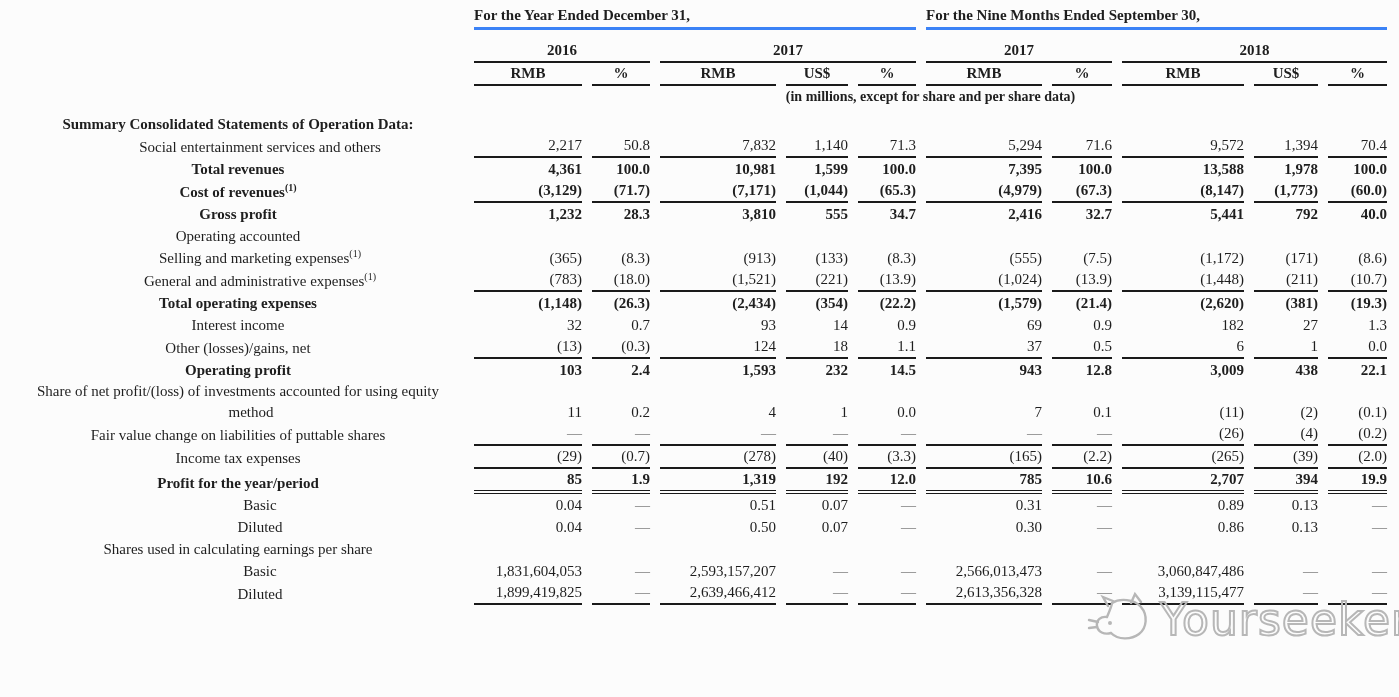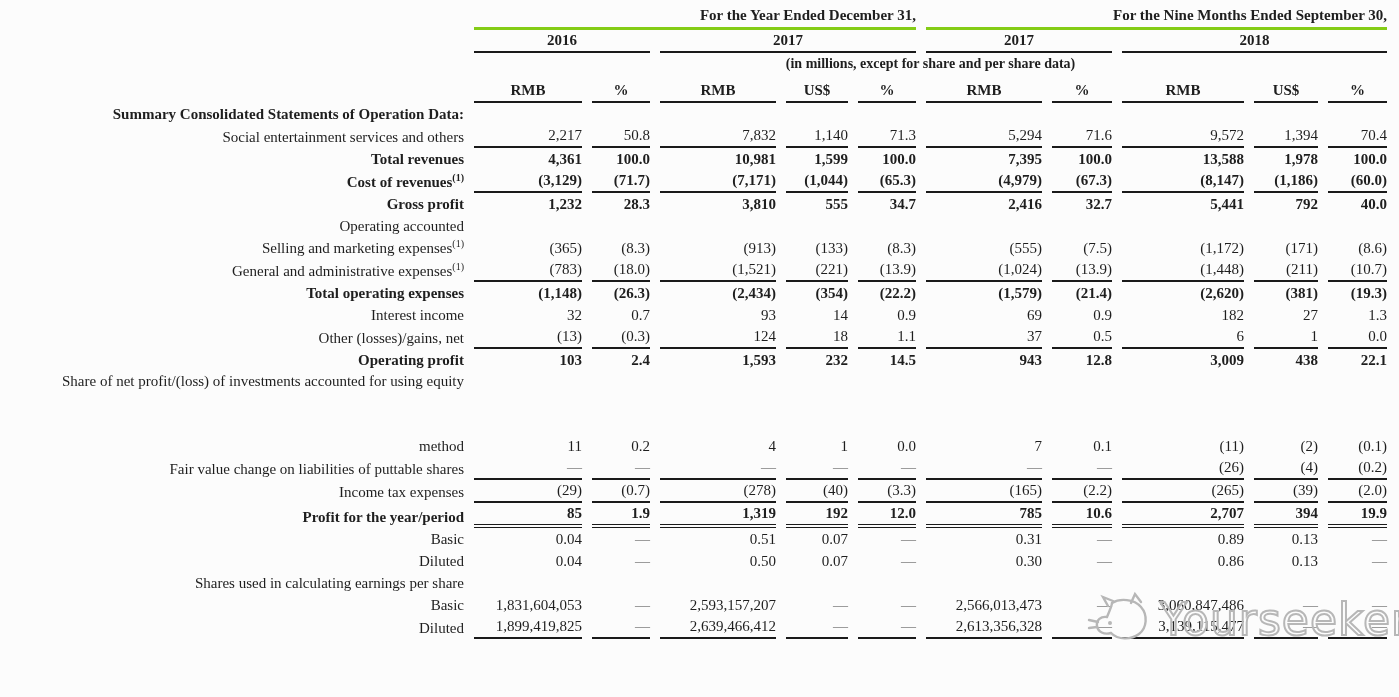--- a/index.html
+++ b/index.html
@@ -14,28 +14,28 @@
   }
   table {
     border-collapse: separate;
     border-spacing: 10px 0;
     table-layout: fixed;
     width: 1395px;
     margin: 4px 0 0 2px;
   }
   td, th { padding: 0; vertical-align: bottom; font-size: 15px; line-height: 21px; font-weight: normal; }
   
-  .grp  { font-weight: bold; text-align: right; border-bottom: 3px solid #84cc16; height: 26px; padding-bottom: 1px; white-space: nowrap; }
-  .yr   { font-weight: bold; text-align: center; border-bottom: 2px solid #1a1a1a; height: 23px; }
+  .grp  { font-weight: bold; text-align: left; border-bottom: 3px solid #3b82f6; height: 26px; padding-bottom: 1px; white-space: nowrap; }
+  .yr   { font-weight: bold; text-align: center; border-bottom: 2px solid #1a1a1a; height: 33px; }
   .cur  { font-weight: bold; text-align: center; border-bottom: 2px solid #1a1a1a; height: 21px; }
   .note { font-weight: bold; text-align: center; font-size: 14px; height: 27px; padding-bottom: 6px; }
   
-  .lbl  { text-align: right; height: 22px; }
+  .lbl  { text-align: center; height: 22px; }
   .l1   { white-space: nowrap; }
-  .l2   { padding-left: 26px; margin-top: 44px; }
+  .l2   { padding-left: 26px; }
   .ind1 .l1 { padding-left: 44px; }
   .num  { text-align: right; white-space: nowrap; height: 22px; }
   .b    { font-weight: bold; }
   .ul   { border-bottom: 2px solid #1a1a1a; }
   .ul2  { border-bottom: 4px double #1a1a1a; }
   .dash { color: #7d7d7d; }
   sup   { font-size: 10px; line-height: 0; }
   
   .watermark {
     position: absolute; left: 1086px; top: 590px;
@@ -76,35 +76,35 @@
     </tr>
     <tr>
       <td></td>
       <th class="yr" colspan="2">2016</th>
       <th class="yr" colspan="3">2017</th>
       <th class="yr" colspan="2">2017</th>
       <th class="yr" colspan="3">2018</th>
     </tr>
     <tr>
       <td></td>
-      <th class="note" colspan="10">(in millions, except for share and per share data)</th>
-    </tr>
-    <tr>
-      <td></td>
       <th class="cur">RMB</th>
       <th class="cur">%</th>
       <th class="cur">RMB</th>
       <th class="cur">US$</th>
       <th class="cur">%</th>
       <th class="cur">RMB</th>
       <th class="cur">%</th>
       <th class="cur">RMB</th>
       <th class="cur">US$</th>
       <th class="cur">%</th>
     </tr>
+    <tr>
+      <td></td>
+      <th class="note" colspan="10">(in millions, except for share and per share data)</th>
+    </tr>
   </thead>
   <tbody>
       <tr>
         <td class="lbl b">
           <div class="l1">Summary Consolidated Statements of Operation Data:</div>
         </td>
         <td class="num b"></td>
         <td class="num b"></td>
         <td class="num b"></td>
         <td class="num b"></td>
@@ -150,21 +150,21 @@
           <div class="l1">Cost of revenues<sup>(1)</sup></div>
         </td>
         <td class="num b ul">(3,129)</td>
         <td class="num b ul">(71.7)</td>
         <td class="num b ul">(7,171)</td>
         <td class="num b ul">(1,044)</td>
         <td class="num b ul">(65.3)</td>
         <td class="num b ul">(4,979)</td>
         <td class="num b ul">(67.3)</td>
         <td class="num b ul">(8,147)</td>
-        <td class="num b ul">(1,186)</td>
+        <td class="num b ul">(1,773)</td>
         <td class="num b ul">(60.0)</td>
       </tr>
       <tr>
         <td class="lbl b">
           <div class="l1">Gross profit</div>
         </td>
         <td class="num b">1,232</td>
         <td class="num b">28.3</td>
         <td class="num b">3,810</td>
         <td class="num b">555</td>

